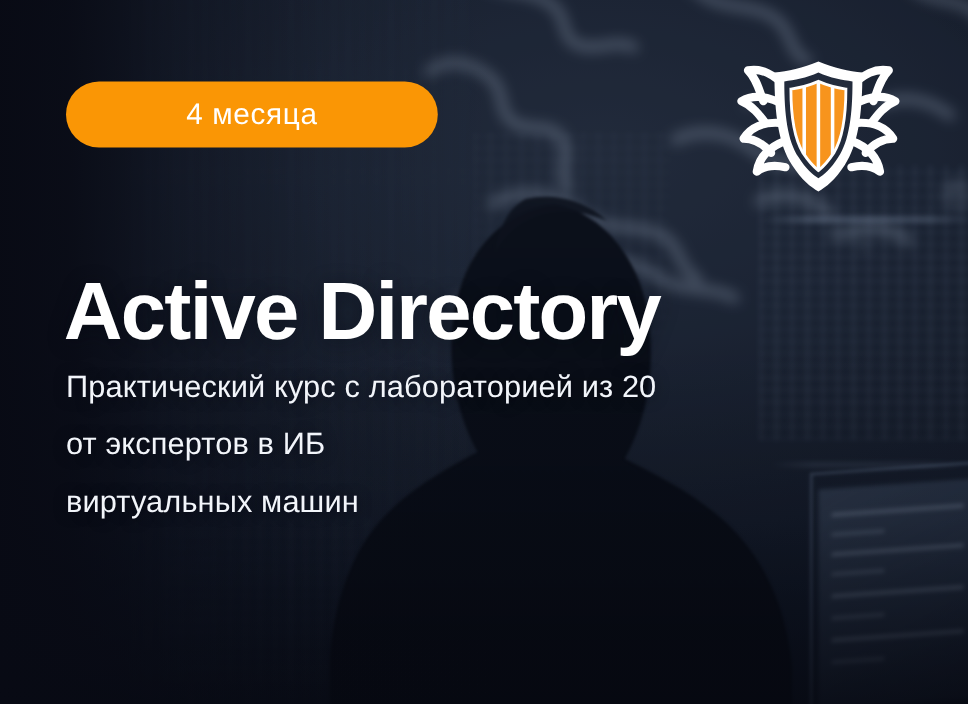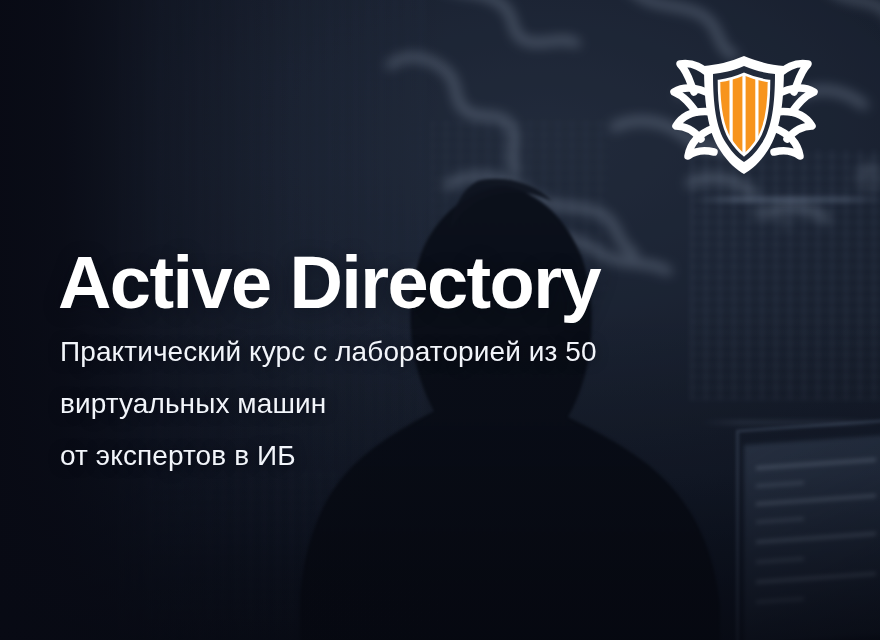--- a/index.html
+++ b/index.html
@@ -288,27 +288,30 @@
           C152,34 162,14 178,6 Z"></path>
       </svg>
     </div>
 
     <div class="bg-tint"></div>
     <div class="bg-vignette"></div>
   </div>
 
   <div class="fg">
 
+    <div class="badge">
+      <span class="badge-label">4 месяца</span>
+    </div>
 
     <h1 class="headline">Active Directory</h1>
 
     <div class="subtitle">
-      <span class="line">Практический курс с лабораторией из 50</span>
+      <span class="line">Практический курс с лабораторией из 20</span>
+      <span class="line">от экспертов в ИБ</span>
       <span class="line">виртуальных машин</span>
-      <span class="line">от экспертов в ИБ</span>
     </div>
 
     <div class="logo">
       <svg viewBox="0 0 152 134" xmlns="http://www.w3.org/2000/svg">
 
         <g fill="none" stroke="#ffffff" stroke-width="7.5" stroke-linecap="round" stroke-linejoin="round">
           <path d="M50,40 C34,24 24,20 12,22 C20,30 22,40 26,50"></path>
           <path d="M46,54 C28,44 16,44 6,50 C16,54 22,62 28,70"></path>
           <path d="M44,70 C26,68 14,74 8,84 C19,84 27,90 33,97"></path>
           <path d="M46,86 C30,92 22,102 20,114 C28,108 38,108 46,110"></path>

